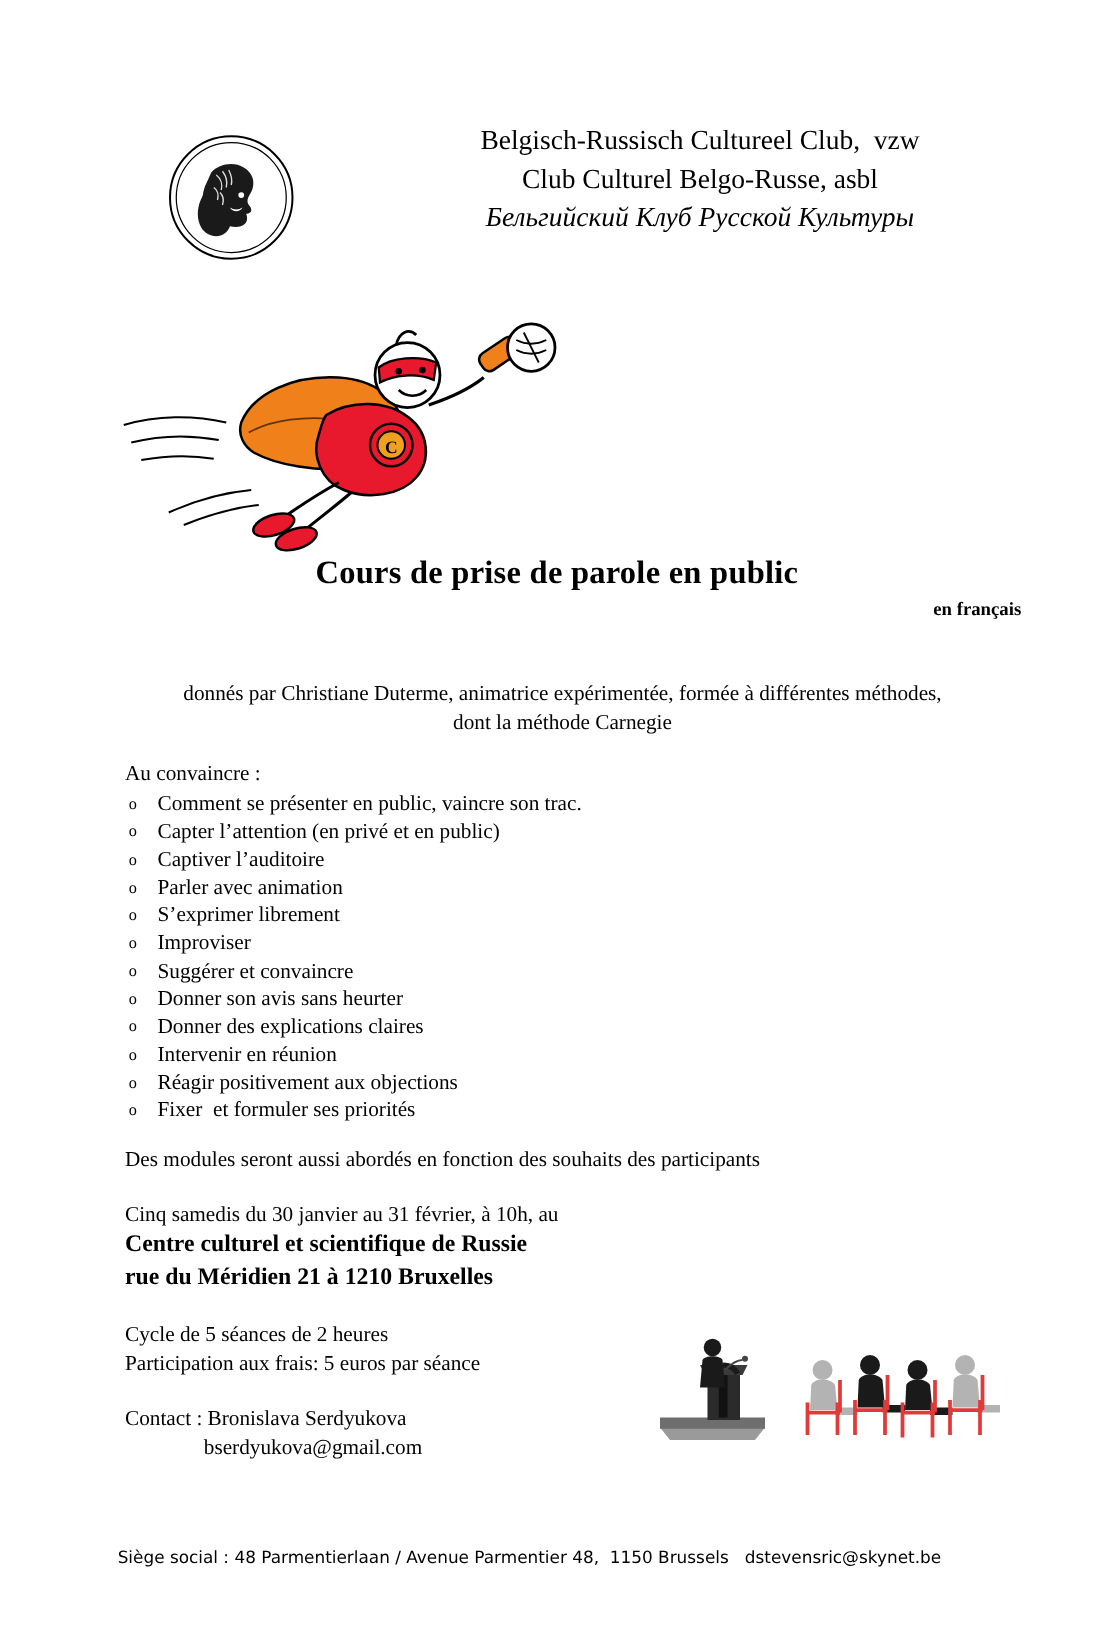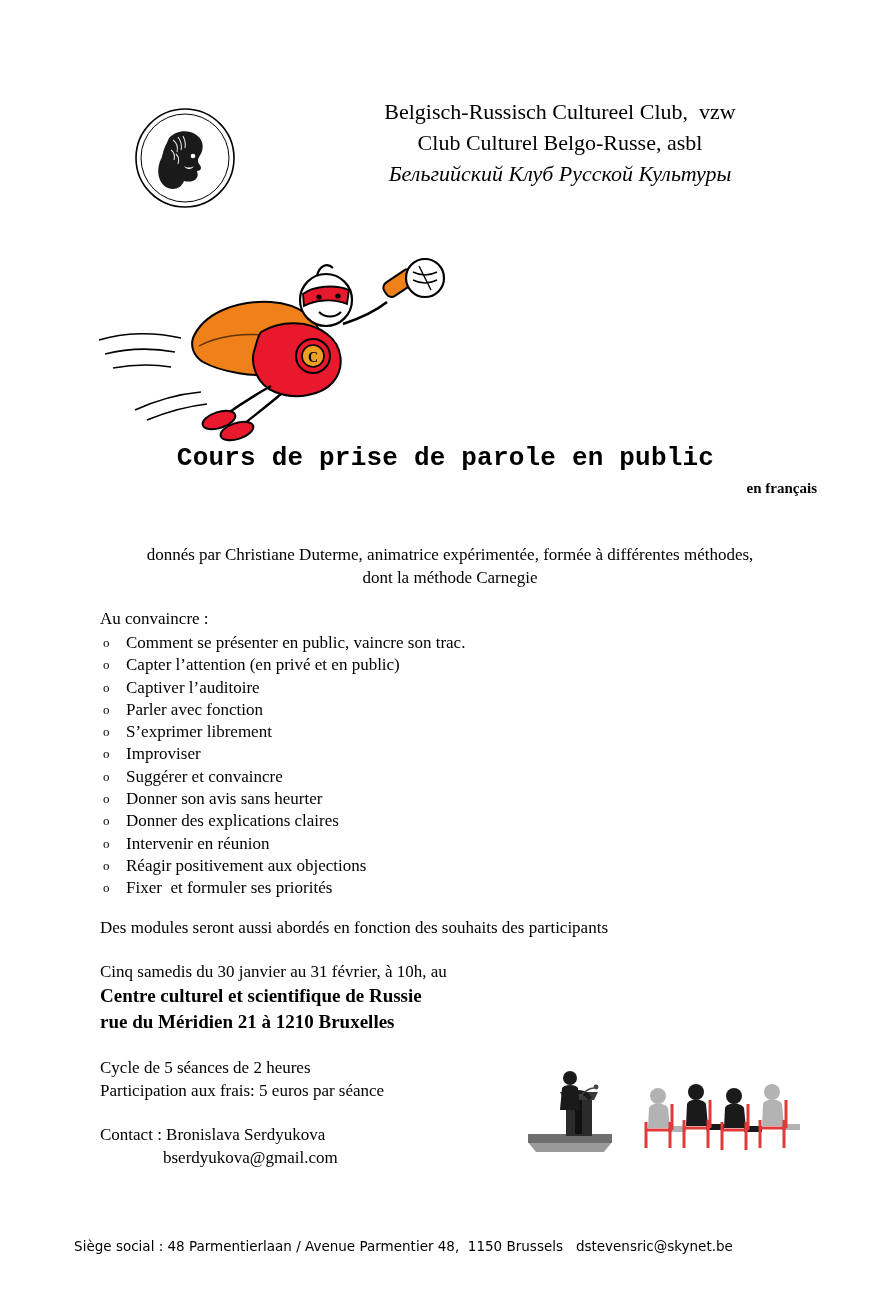--- a/index.html
+++ b/index.html
@@ -65,21 +65,20 @@
   
   .course-title {
     position: absolute;
     left: 0;
     top: 443px;
     width: 891px;
     text-align: center;
     font-size: 26px;
     font-weight: bold;
     letter-spacing: 0.2px;
-    font-family: Liberation Mono, monospace;
   }
   .course-lang {
     position: absolute;
     right: 74px;
     top: 480px;
     font-size: 15px;
     font-weight: bold;
   }
 
   
@@ -166,20 +165,21 @@
   
   .footer {
     position: absolute;
     left: 0;
     top: 1238px;
     width: 807px;
     text-align: center;
     font-family: "DejaVu Sans", sans-serif;
     font-size: 13.5px;
     white-space: pre;
+    padding-left: 20px;
   }
 </style>
 </head>
 <body>
 
 <div class="header">
 
   <div class="logo">
     <svg viewBox="0 0 108 108" width="108" height="108" aria-hidden="true">
       <circle cx="54" cy="54" r="49" fill="#ffffff" stroke="#000000" stroke-width="1.6"></circle>
@@ -270,21 +270,21 @@
   <div>donnés par Christiane Duterme, animatrice expérimentée, formée à différentes méthodes,</div>
   <div>dont la méthode Carnegie</div>
 </div>
 
 <div class="programme-label">Au convaincre :</div>
 
 <ul class="programme-list">
   <li><span class="bullet">o</span><span>Comment se présenter en public, vaincre son trac.</span></li>
   <li><span class="bullet">o</span><span>Capter l’attention (en privé et en public)</span></li>
   <li><span class="bullet">o</span><span>Captiver l’auditoire</span></li>
-  <li><span class="bullet">o</span><span>Parler avec fonction</span></li>
+  <li><span class="bullet">o</span><span>Parler avec animation</span></li>
   <li><span class="bullet">o</span><span>S’exprimer librement</span></li>
   <li><span class="bullet">o</span><span>Improviser</span></li>
   <li><span class="bullet">o</span><span>Suggérer et convaincre</span></li>
   <li><span class="bullet">o</span><span>Donner son avis sans heurter</span></li>
   <li><span class="bullet">o</span><span>Donner des explications claires</span></li>
   <li><span class="bullet">o</span><span>Intervenir en réunion</span></li>
   <li><span class="bullet">o</span><span>Réagir positivement aux objections</span></li>
   <li><span class="bullet">o</span><span>Fixer  et formuler ses priorités</span></li>
 </ul>
 

